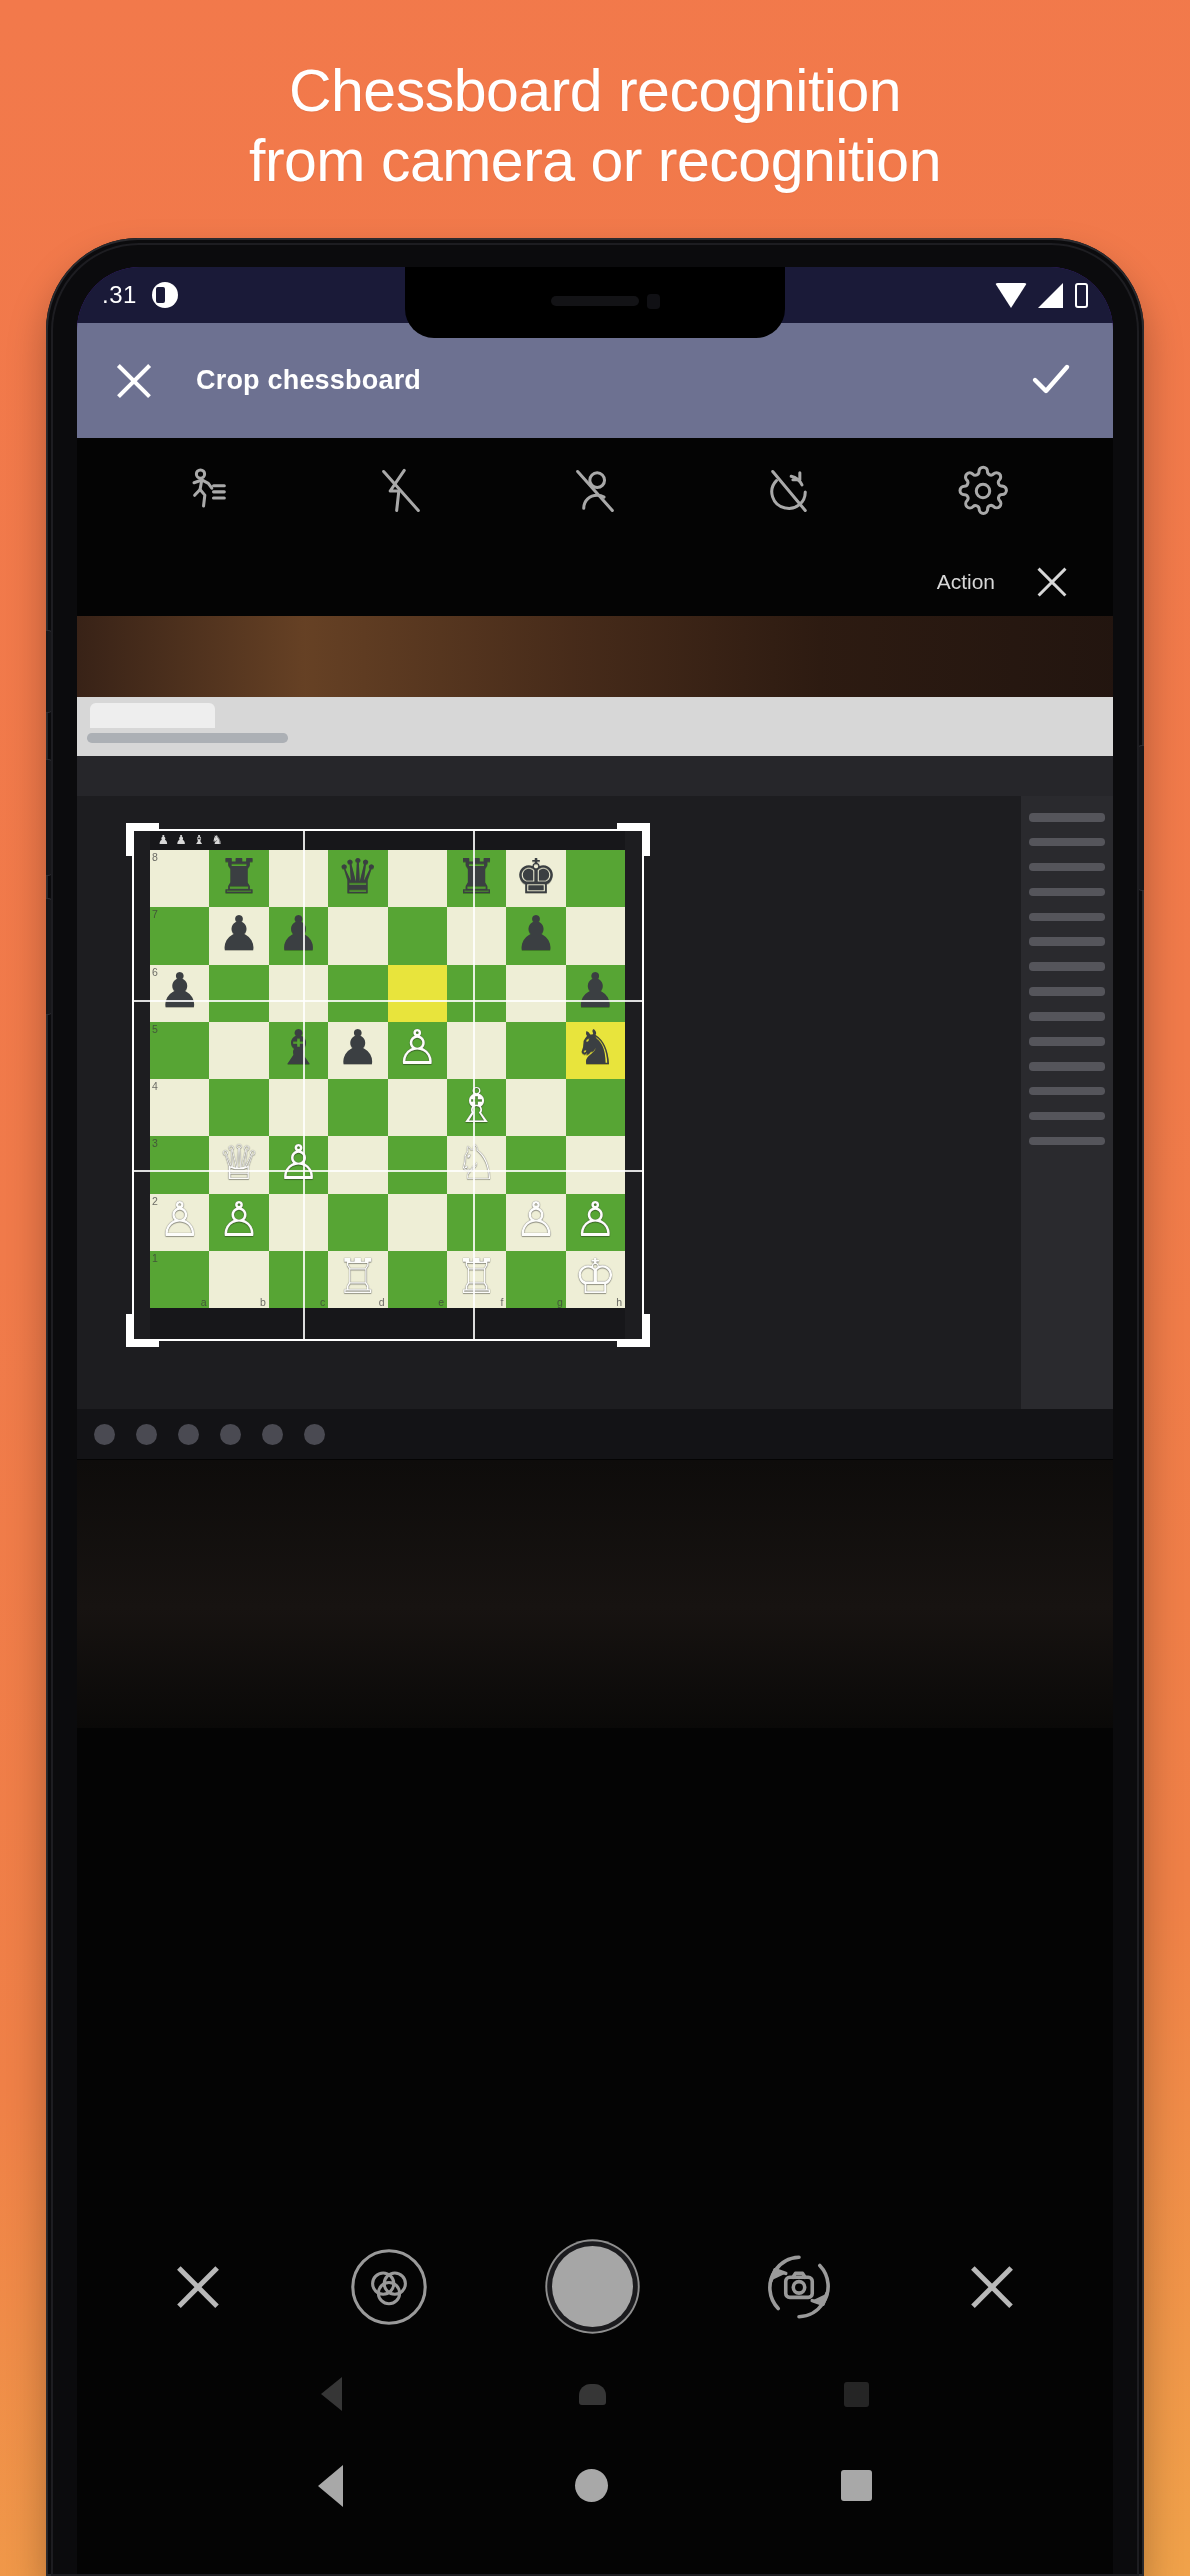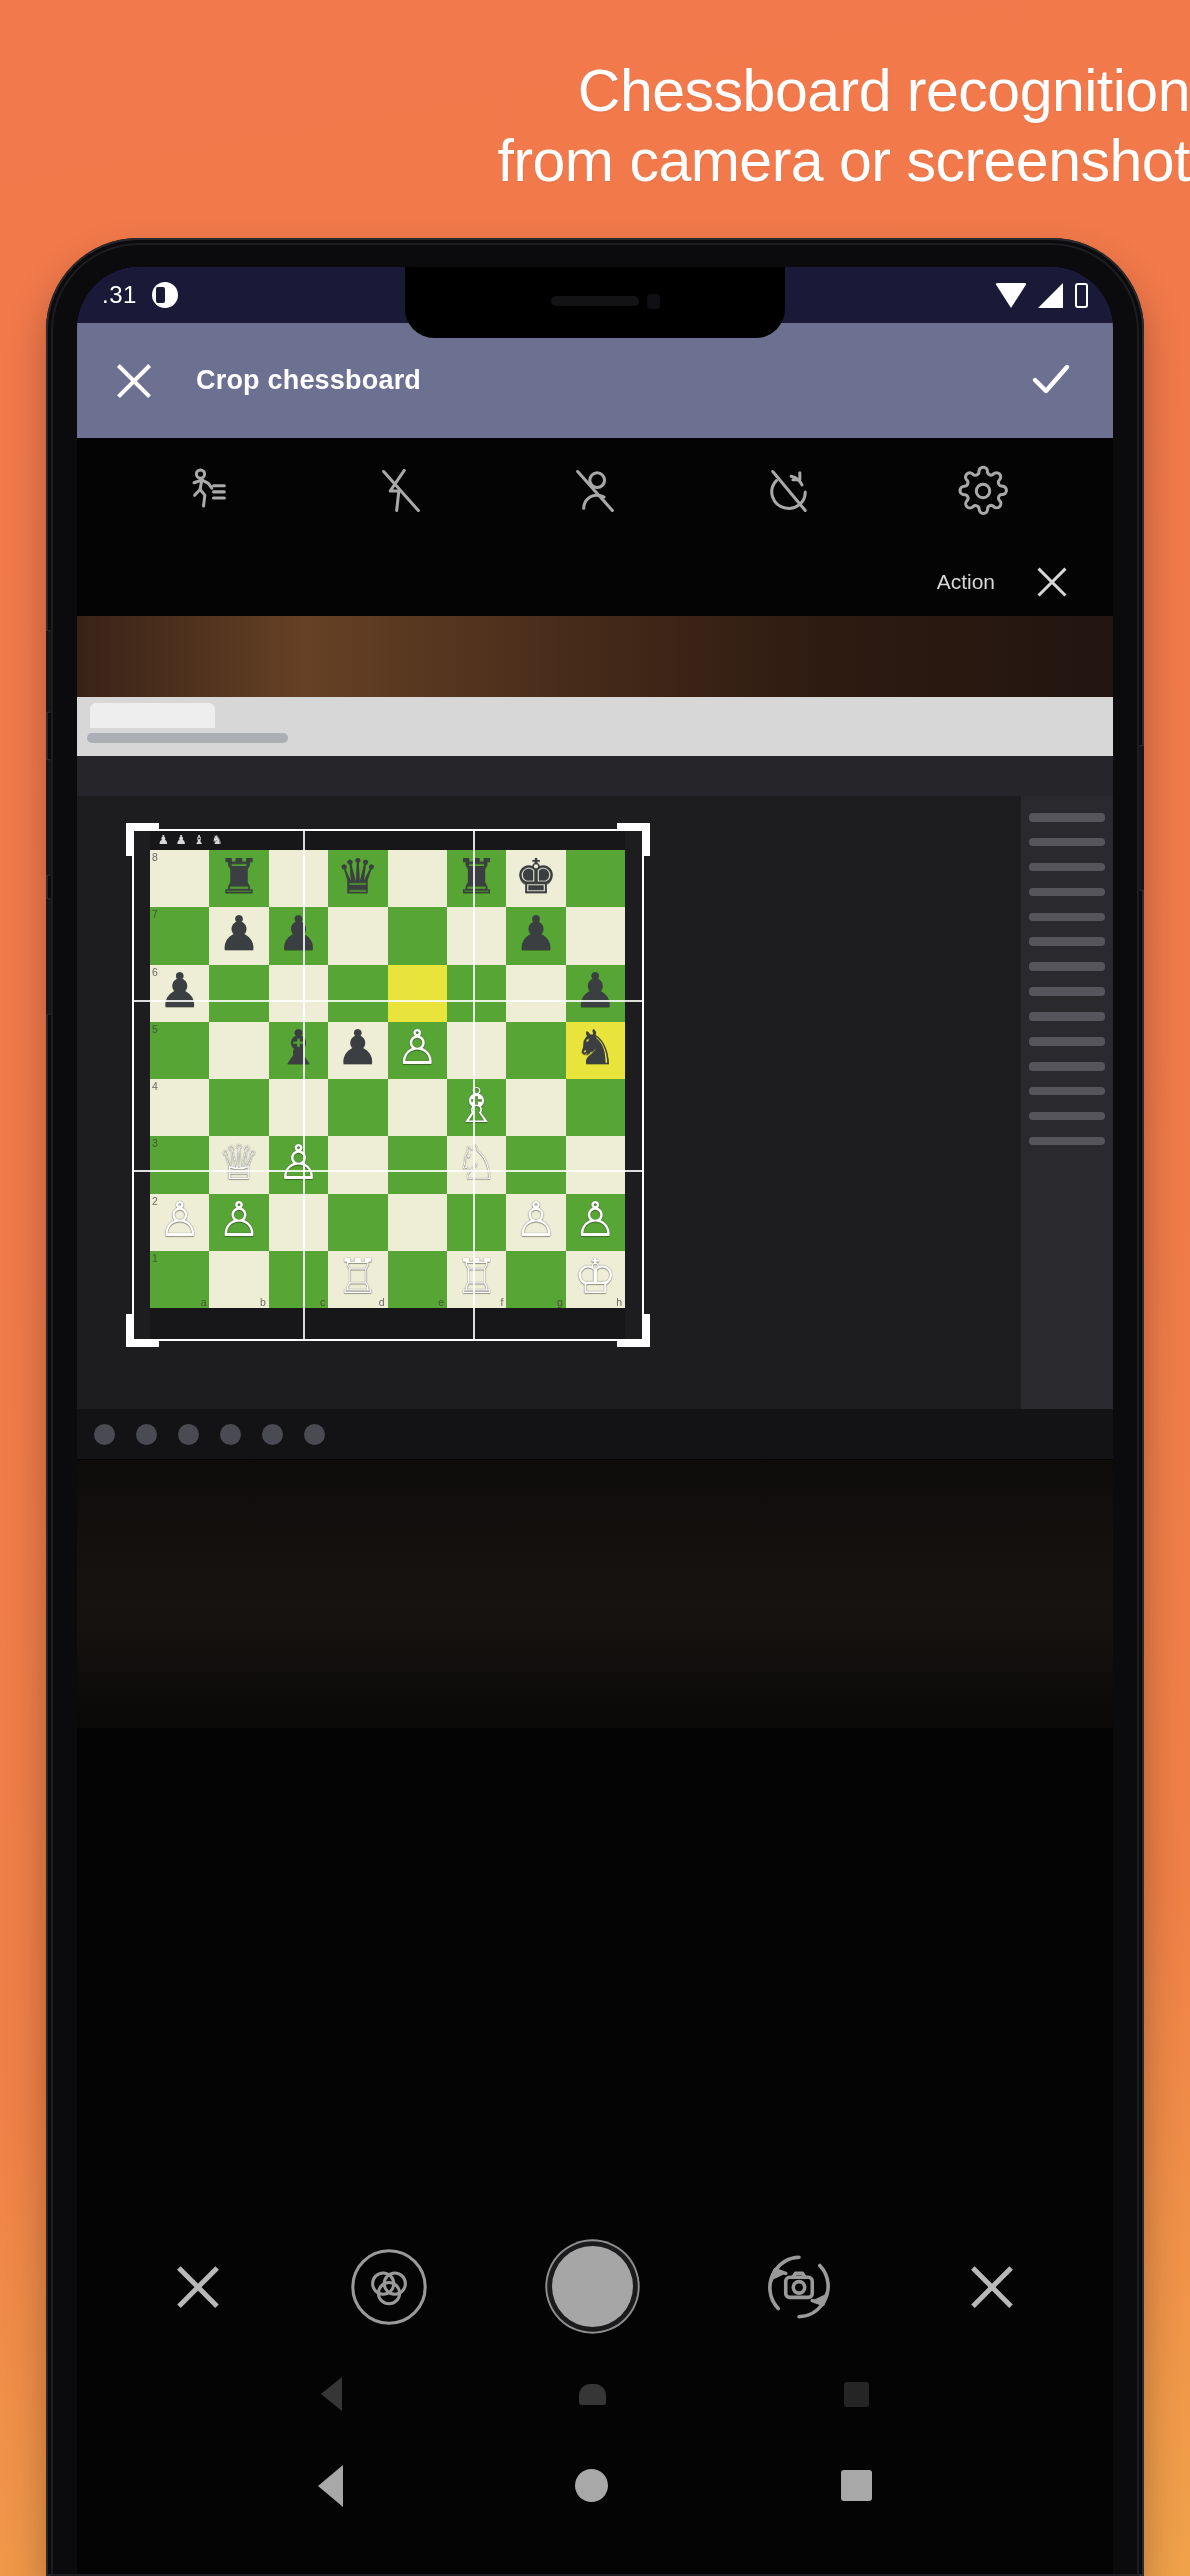--- a/index.html
+++ b/index.html
@@ -10,21 +10,21 @@
   }
   body {
     background: linear-gradient(170deg, #f2794b 0%, #f07a4a 45%, #ef8047 75%, #f0a24a 100%);
     position: relative;
   }
 
   
   #promo-heading {
     position: absolute;
     top: 56px; left: 0; right: 0;
-    text-align: right;
+    text-align: center;
     color: #ffffff;
     font-size: 59px;
     line-height: 1.0;
     font-weight: 400;
     letter-spacing: -0.5px;
     text-shadow: 0 1px 1.9px rgba(0,0,0,0.06);
   }
   #promo-heading .line { display: block; padding: 5.8px 0; }
 
   
@@ -339,21 +339,21 @@
     border-right: 21px solid #8a8a8a;
   }
   #ghost-home { width: 27px; height: 21px; background: #8a8a8a; border-radius: 11.5px 11.5px 2.9px 2.9px; }
   #ghost-recents { width: 25px; height: 25px; background: #5d5d5d; border-radius: 2.9px; }
 </style>
 </head>
 <body>
 
 <div id="promo-heading">
   <span class="line">Chessboard recognition</span>
-  <span class="line">from camera or screenshot</span>
+  <span class="line">from camera or recognition</span>
 </div>
 
 <div id="phone-frame">
 
   <div class="side-btn" id="btn-left-1"></div>
   <div class="side-btn" id="btn-left-2"></div>
   <div class="side-btn" id="btn-left-3"></div>
   <div class="side-btn" id="btn-right-1"></div>
 
   <div id="phone-screen">

